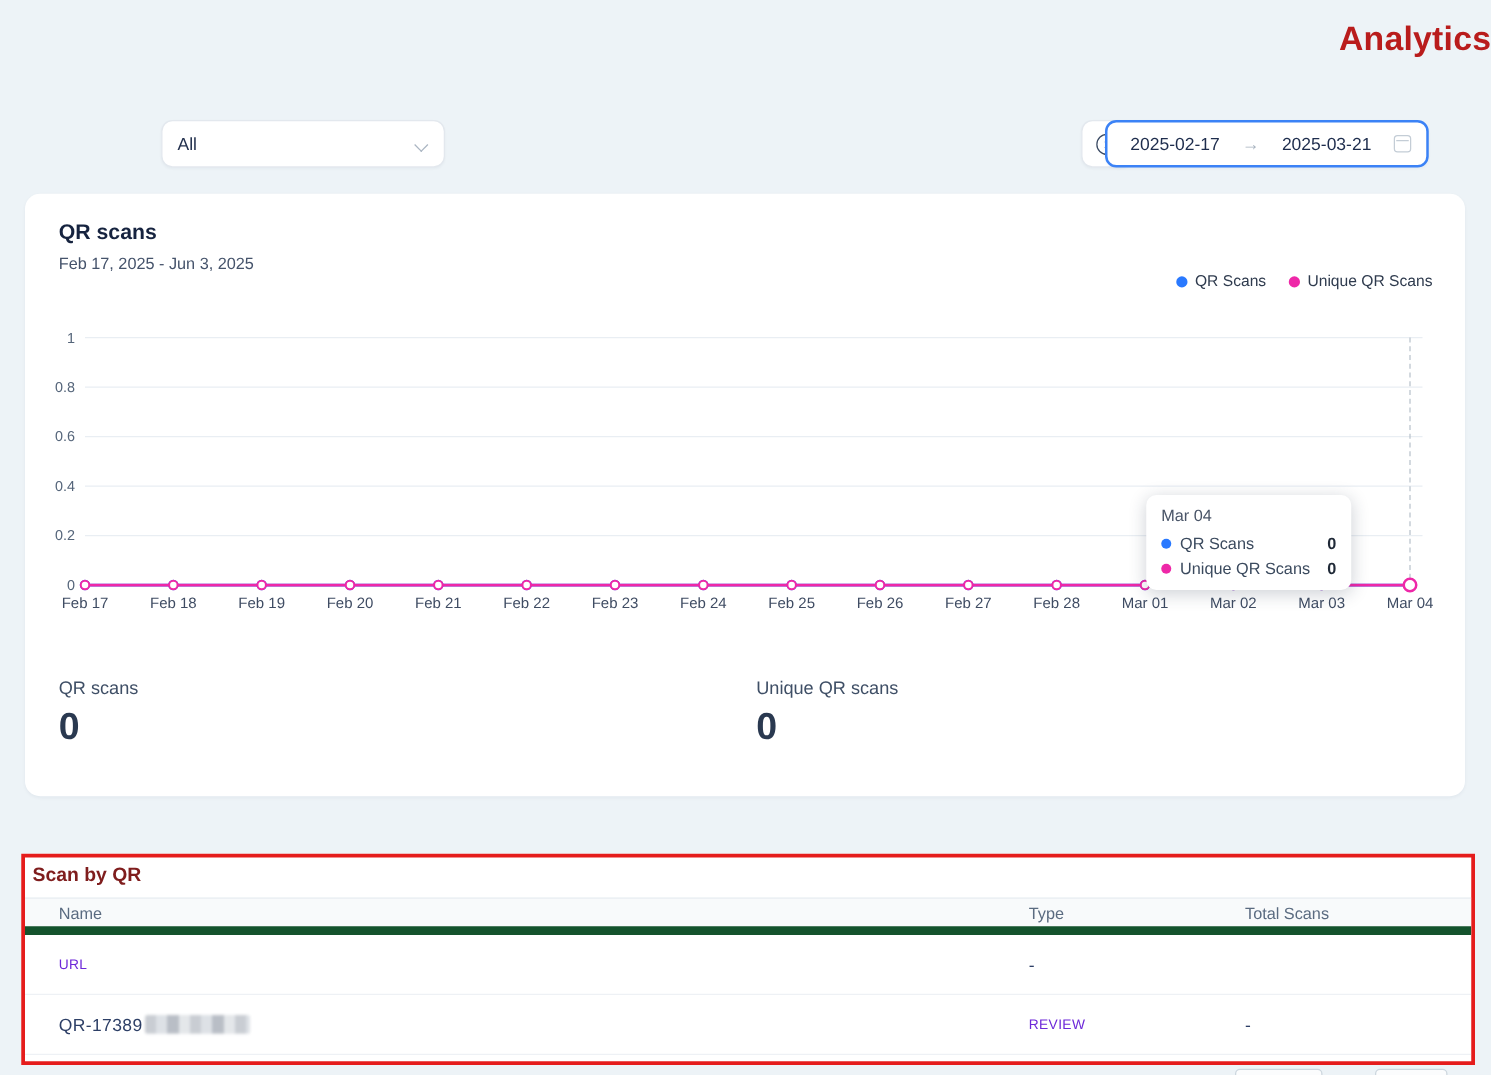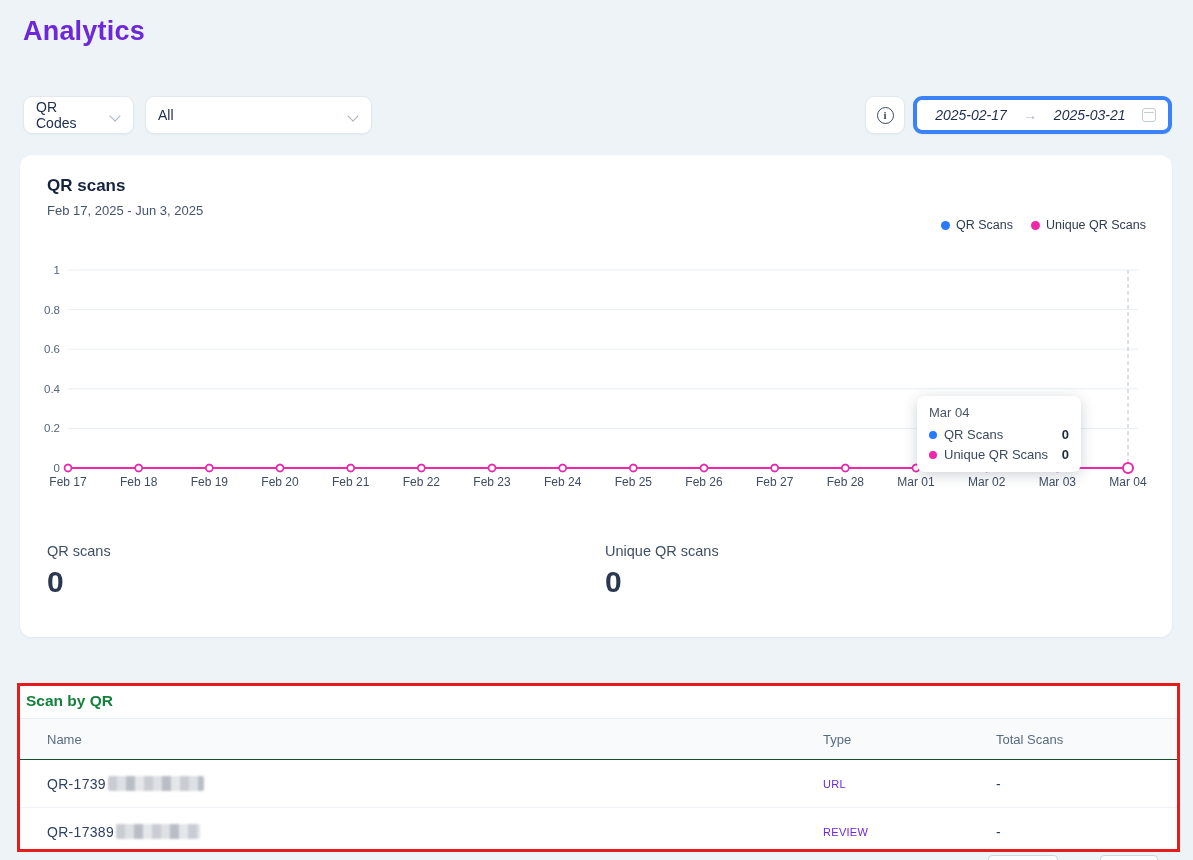--- a/index.html
+++ b/index.html
@@ -5,56 +5,56 @@
   * { margin:0; padding:0; box-sizing:border-box; }
   html,body { width:1193px; height:860px; overflow:hidden; }
   body {
     font-family:"Liberation Sans", sans-serif;
     background:#edf3f7;
     color:#1c2b47;
     position:relative;
   }
   
   .page-header { padding:16px 0 0 23px; }
-  .page-title { font-size:27px; font-weight:bold; color:#6d28d9; letter-spacing:.2px; }
+  .page-title { font-size:27px; font-weight:bold; color:#b91c1c; letter-spacing:.2px;text-align:right; }
   .page-subtitle { font-size:14px; color:#3f4c63; margin-top:8px; }
 
   
   .filter-bar { position:absolute; top:96px; left:0; width:1193px; height:40px; }
   .dropdown {
     position:absolute; top:0; height:38px; background:#fff;
     border:1px solid #e3e8ee; border-radius:9px;
     display:flex; align-items:center; justify-content:space-between;
     padding:0 12px; font-size:14px; color:#22304d; cursor:pointer;
     box-shadow:0 1px 2px rgba(20,40,80,.04);
   }
   .dd-source { left:23px; width:111px; }
-  .dd-scope  { left:145px; width:227px; }
+  .dd-scope  { left:129px; width:227px; }
   .chevron { width:10px; height:10px; position:relative; margin-left:10px; }
   .chevron::before {
     content:""; position:absolute; left:0; top:2px; width:7px; height:7px;
     border-right:1.6px solid #aab5c2; border-bottom:1.6px solid #aab5c2;
     transform:rotate(45deg);
   }
   .info-btn {
     position:absolute; top:0; left:865px; width:40px; height:38px;
     background:#fff; border:1px solid #e3e8ee; border-radius:9px;
     display:flex; align-items:center; justify-content:center; cursor:pointer;
     box-shadow:0 1px 2px rgba(20,40,80,.04);
   }
   .info-glyph {
     width:17px; height:17px; border:1.5px solid #3a4a63; border-radius:50%;
     font-size:11px; line-height:14px; text-align:center; color:#3a4a63; font-weight:bold;
     font-family:"Liberation Serif", serif;
   }
   .date-range {
-    position:absolute; top:0; left:913px; width:259px; height:38px;
-    background:#fff; border:4px solid #3b82f6; border-radius:9px;
+    position:absolute; top:0; left:884px; width:259px; height:38px;
+    background:#fff; border:2px solid #3b82f6; border-radius:9px;
     display:flex; align-items:center; justify-content:space-between;
-    padding:0 12px; box-shadow:0 1px 2px rgba(20,40,80,.04);font-style:italic;
+    padding:0 12px; box-shadow:0 1px 2px rgba(20,40,80,.04);
   }
   .date-val { font-size:14px; color:#1e2d4d; width:84px; text-align:center; border:none; background:transparent; font-family:inherit; }
   .arrow-glyph { color:#a9b4c0; font-size:14px; }
   .cal-icon { width:14px; height:14px; border:1.4px solid #c4cdd6; border-radius:3px; position:relative; }
   .cal-icon::before { content:""; position:absolute; left:1px; right:1px; top:2.5px; height:1.4px; background:#c4cdd6; }
 
   
   .chart-card {
     position:absolute; left:20px; top:155px; width:1152px; height:482px;
     background:#fff; border-radius:12px; box-shadow:0 1px 3px rgba(25,45,80,.05);
@@ -80,25 +80,25 @@
   .stat { position:absolute; top:0; }
   .stat-1 { left:27px; } .stat-2 { left:585px; }
   .stat-label { font-size:14.5px; color:#3f4f66; }
   .stat-value { font-size:30px; font-weight:bold; color:#2a3950; margin-top:6px; }
 
   
   .table-section {
     position:absolute; left:17px; top:683px; width:1163px; height:169px;
     background:#fff; border:3px solid #e51c1c; overflow:hidden;
   }
-  .section-title { padding:6px 0 8px 6px; font-size:15.5px; font-weight:bold; color:#15803d; }
+  .section-title { padding:6px 0 8px 6px; font-size:15.5px; font-weight:bold; color:#7f1d1d; }
   .tbl-head {
     display:grid; grid-template-columns:776px 173px auto;
-    background:#f8fafb; border-top:1px solid #e8edf2; border-bottom:1px solid #14532d;
-    height:42px; align-items:center; padding-left:27px;
+    background:#f8fafb; border-top:1px solid #e8edf2; border-bottom:7px solid #14532d;
+    height:30px; align-items:center; padding-left:27px;
     font-size:13px; color:#5a6b80;
   }
   .tbl-row {
     display:grid; grid-template-columns:776px 173px auto;
     height:48px; align-items:center; padding-left:27px;
     border-bottom:1px solid #eef1f5; font-size:14px; color:#2d3f66; cursor:pointer;
   }
   .qr-name { display:flex; align-items:center; letter-spacing:.3px; }
   .redacted {
     display:inline-block; height:15px; margin-left:2px; border-radius:2px;
@@ -118,24 +118,20 @@
   .cut-btn-2 { left:1100px; width:58px; }
 </style>
 </head>
 <body>
 
 <div class="page-header">
   <div class="page-title">Analytics</div>
 </div>
 
 <div class="filter-bar">
-  <div class="dropdown dd-source">
-    <span>QR Codes</span>
-    <span class="chevron"></span>
-  </div>
   <div class="dropdown dd-scope">
     <span>All</span>
     <span class="chevron"></span>
   </div>
   <div class="info-btn">
     <span class="info-glyph">i</span>
   </div>
   <div class="date-range">
     <span class="date-val">2025-02-17</span>
     <span class="arrow-glyph">→</span>
@@ -251,24 +247,20 @@
 </div>
 
 <div class="table-section">
   <div class="section-title">Scan by QR</div>
   <div class="tbl-head">
     <div>Name</div>
     <div>Type</div>
     <div>Total Scans</div>
   </div>
   <div class="tbl-row">
-    <div class="qr-name">
-      <span>QR-1739</span>
-      <span class="redacted" style="width: 96px;"></span>
-    </div>
     <div class="type-cell">URL</div>
     <div>-</div>
   </div>
   <div class="tbl-row">
     <div class="qr-name">
       <span>QR-17389</span>
       <span class="redacted" style="width: 84px;"></span>
     </div>
     <div class="type-cell">REVIEW</div>
     <div>-</div>

